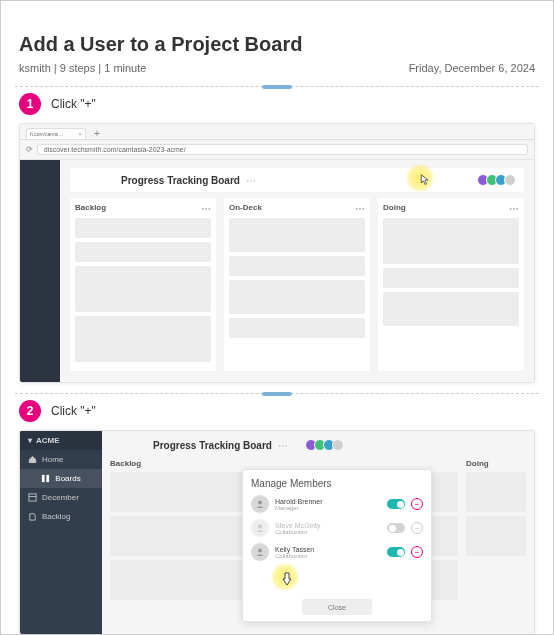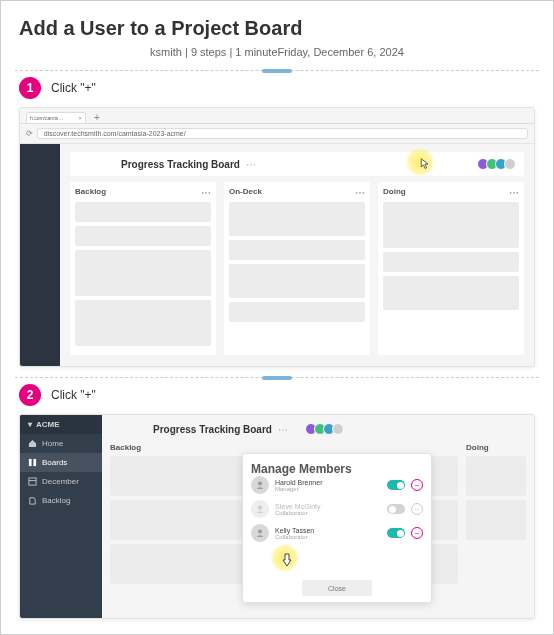--- a/index.html
+++ b/index.html
@@ -6,22 +6,22 @@
   body {
     font-family: -apple-system, BlinkMacSystemFont, "Segoe UI", Arial, sans-serif;
     background: #fff;
     width: 554px;
     height: 635px;
     overflow: hidden;
     border: 1px solid #ccc;
     padding: 10px 18px;
     color: #333;
   }
-  .title { font-size: 20px; font-weight: 600; color: #333; margin-top: 6px; }
-  .meta-row { display: flex; justify-content: center; font-size: 11px; color: #666; margin-top: 6px; margin-bottom: 12px; }
+  .title { font-size: 20px; font-weight: 600; color: #333; margin-top: 22px; }
+  .meta-row { display: flex; justify-content: space-between; font-size: 11px; color: #666; margin-top: 6px; margin-bottom: 12px; }
   .divider { border-top: 1px dashed #ccc; margin: 6px -4px; position: relative; }
   .divider::after { content:""; position:absolute; left:50%; top:-2px; width:30px; height:4px; background:#7db3d8; border-radius:2px; transform:translateX(-50%); }
   .step-header { display:flex; align-items:center; gap:10px; margin: 6px 0 8px 0; }
   .step-circle { width:22px; height:22px; border-radius:50%; background:#e6007e; color:#fff; font-size:12px; font-weight:600; display:flex; align-items:center; justify-content:center; }
   .step-label { font-size:12px; color:#333; }
   .shot {
     background:#fff; border:1px solid #e2e2e2; border-radius:3px;
     box-shadow: 0 1px 4px rgba(0,0,0,0.08);
     overflow:hidden; position:relative;
   }
@@ -50,29 +50,29 @@
   .col-head { display:flex; justify-content:space-between; font-size:8px; color:#555; font-weight:600; margin-bottom:4px;}
   .card { background:#ececec; height:20px; border-radius:2px; margin-bottom:4px; }
   .card.med { height:34px; } .card.tall{height:46px;}
   .col.narrow { flex:0 0 36px; }
   
   .s2 { height: 205px; }
   .s2-body { display:flex; height:100%; }
   .s2-side { width:82px; background:#333e4d; color:#c9c9c9; padding-top:0;}
   .brand { background:#2a3340; color:#d4d4d4; font-size:8px; font-weight:600; padding:5px 8px; display:flex; align-items:center; gap:4px;}
   .nav-item { display:flex; align-items:center; gap:5px; font-size:8px; padding:5px 8px; color:#c6c6c6;}
-  .nav-item.active { background:#47515f; color:#fff; }
+  .nav-item.active { background:#47515f; color:#fff;justify-content:center; }
   .ico { width:9px; height:9px; display:inline-block; }
   .s2-main { flex:1; background:#f5f5f5; padding:6px 8px; position:relative; overflow:hidden;}
   .popover {
     position:absolute; left:140px; top:38px; width:190px; background:#fff;
     border:1px solid #e2e2e2; border-radius:3px; box-shadow:0 2px 8px rgba(0,0,0,0.12);
     padding:8px 8px 6px 8px;
   }
-  .pop-title { font-size:12px; font-weight:700; color:#555; }
+  .pop-title { font-size:10px; font-weight:400; color:#555; margin-bottom:6px;}
   .member { display:flex; align-items:center; gap:6px; margin-bottom:6px;}
   .mava { width:18px; height:18px; border-radius:50%; background:#d8d8d8; display:flex; align-items:center; justify-content:center;}
   .mtxt { flex:1; }
   .mname { font-size:7px; color:#444;}
   .mrole { font-size:6px; color:#aaa;}
   .toggle { width:18px; height:10px; border-radius:5px; position:relative; }
   .toggle.on { background:#1fb7b0;} .toggle.off{ background:#d3d3d3;}
   .toggle::after { content:""; position:absolute; width:7px; height:7px; background:#fff; border-radius:50%; top:1.5px; }
   .toggle.on::after{ right:1.5px;} .toggle.off::after{ left:1.5px;}
   .rm { width:12px; height:12px; border:1.5px solid #e6007e; color:#e6007e; border-radius:50%; font-size:8px; display:flex; align-items:center; justify-content:center;}

